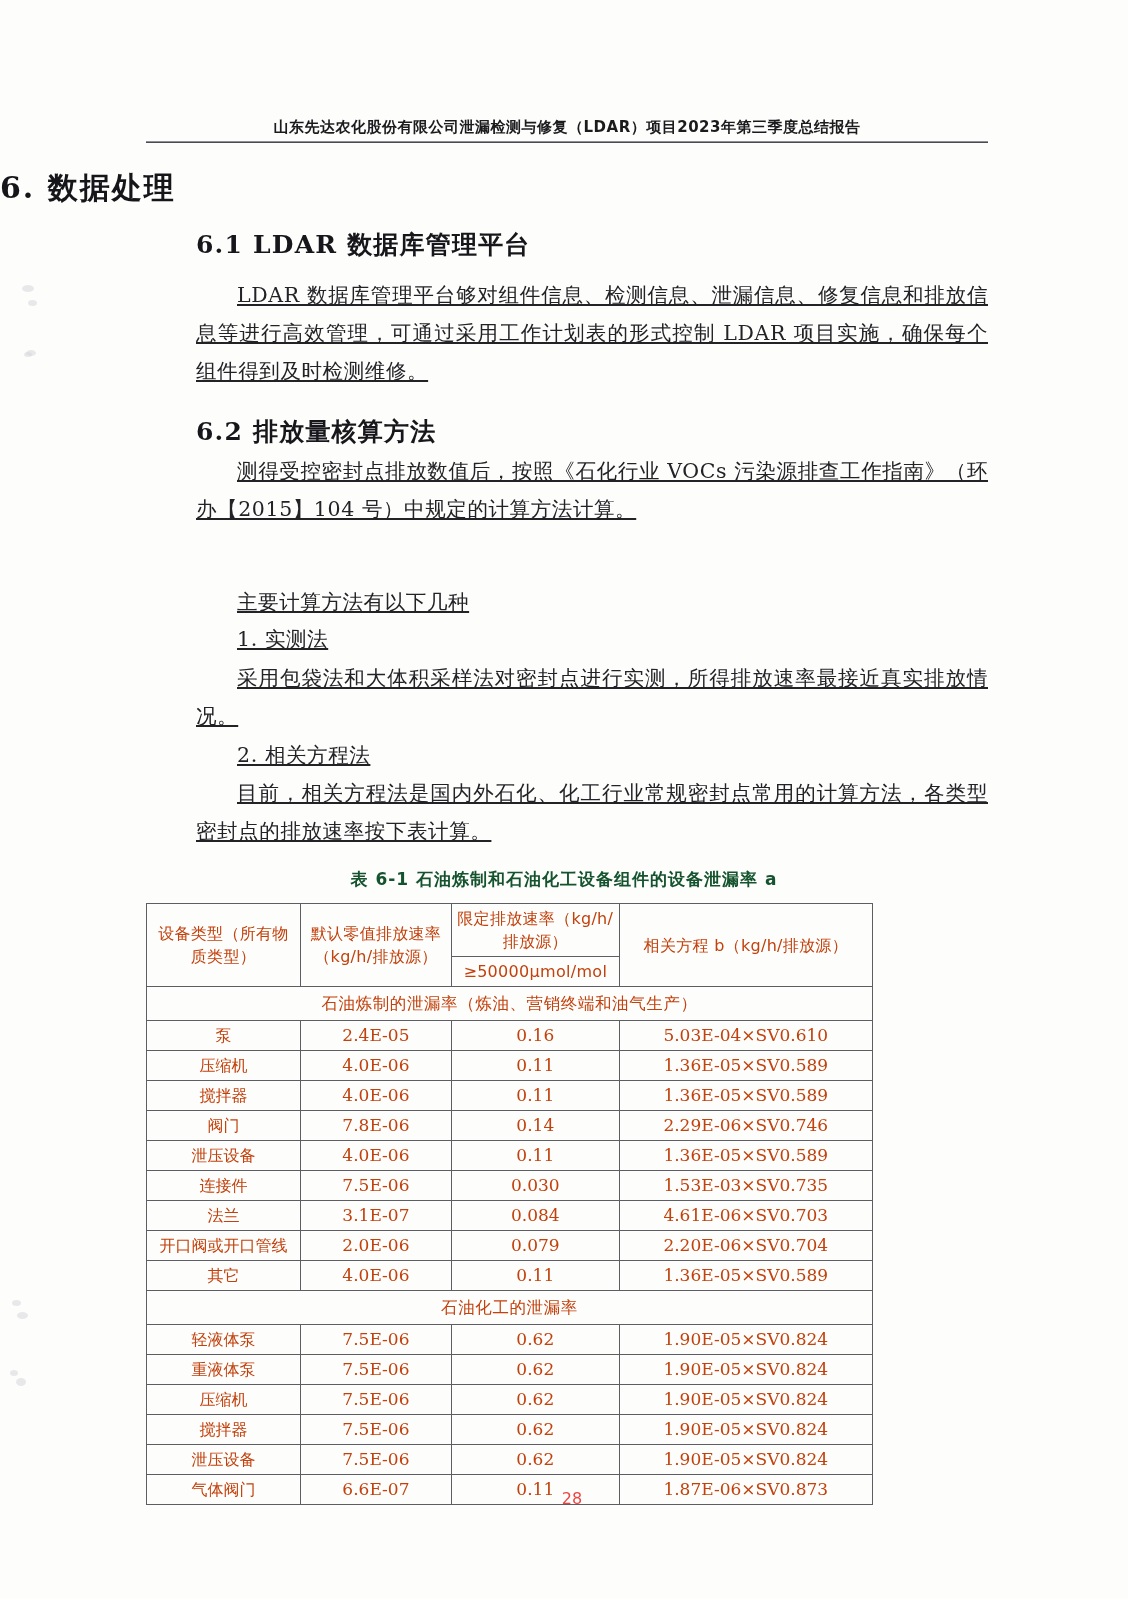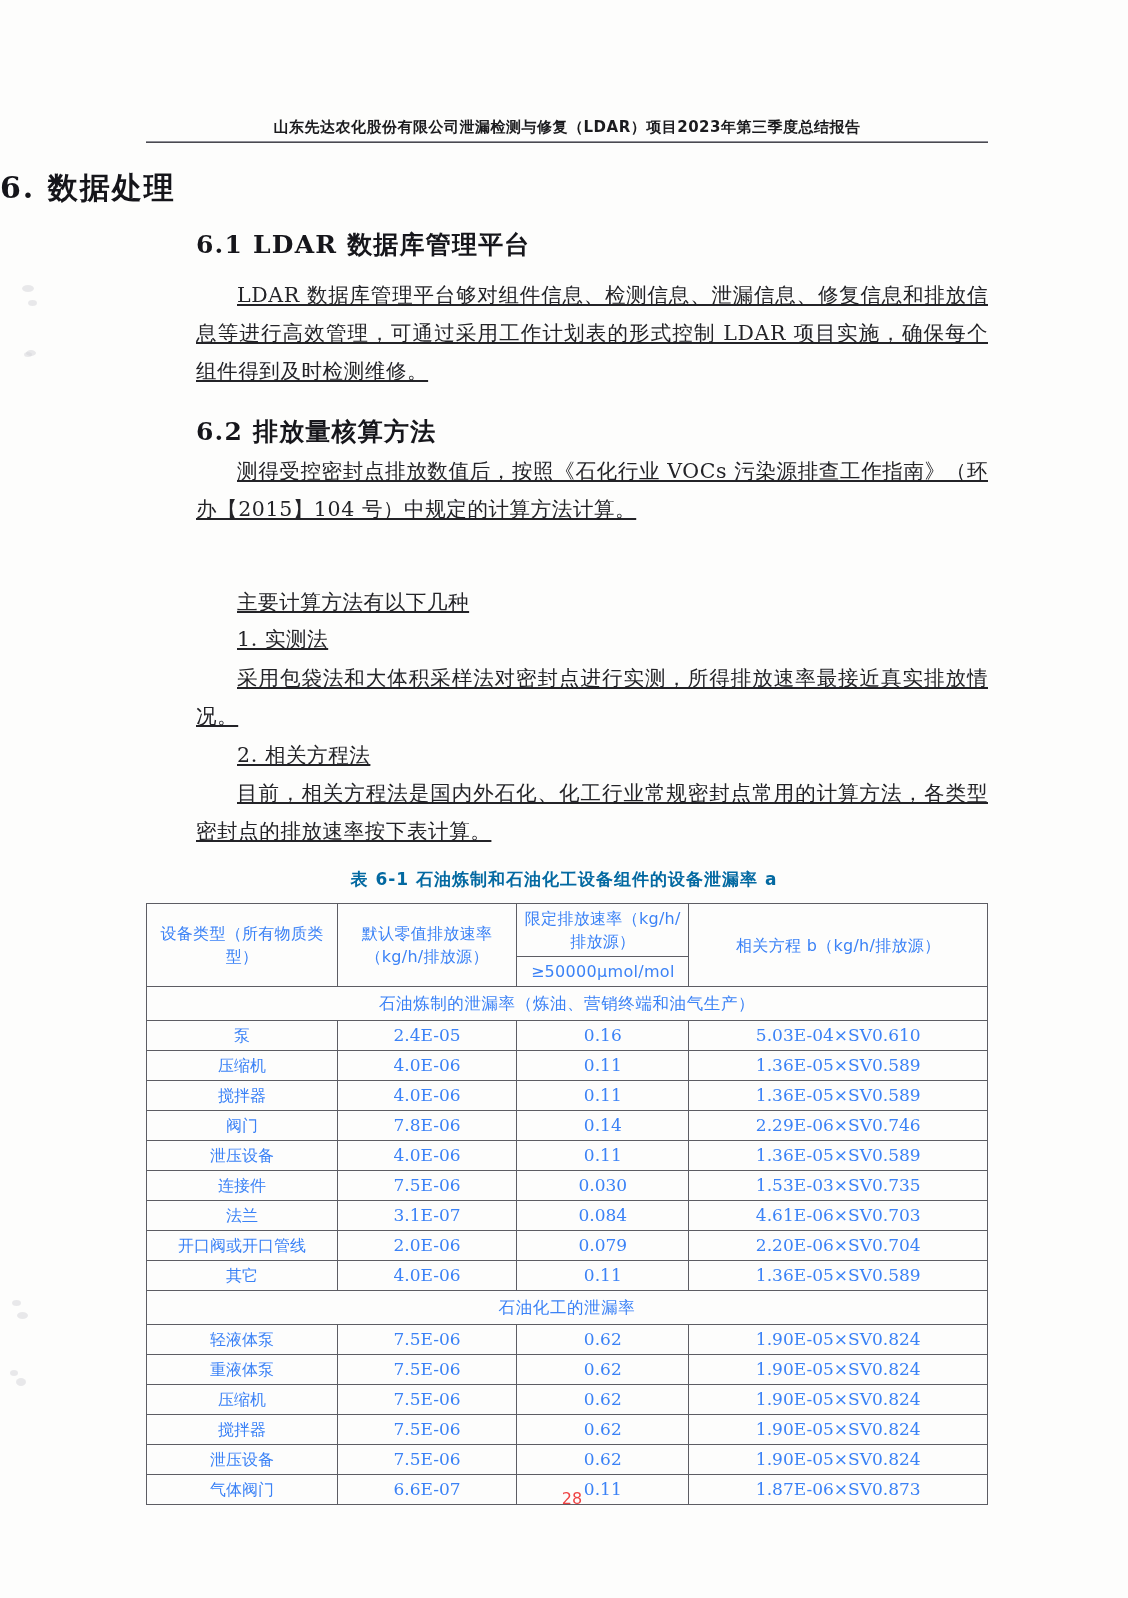--- a/index.html
+++ b/index.html
@@ -92,31 +92,31 @@
   .table-caption {
     position: absolute;
     left: 0;
     top: 868px;
     width: 1128px;
     text-align: center;
     font-family: "DejaVu Sans", "Liberation Sans", sans-serif;
     font-weight: bold;
     font-size: 17px;
     letter-spacing: 1px;
-    color: #0369a1;
+    color: #14532d;
   }
 
   table.leak {
     position: absolute;
     left: 146px;
     top: 903px;
-    width: 842px;
+    width: 727px;
     border-collapse: collapse;
     font-size: 16.5px;
-    color: #3b82f6;
+    color: #c2410c;
   }
   table.leak td, table.leak th {
     border: 1px solid #5d5d63;
     text-align: center;
     vertical-align: middle;
     padding: 3px 4px;
     font-weight: normal;
     line-height: 23px;
   }
   table.leak th {

